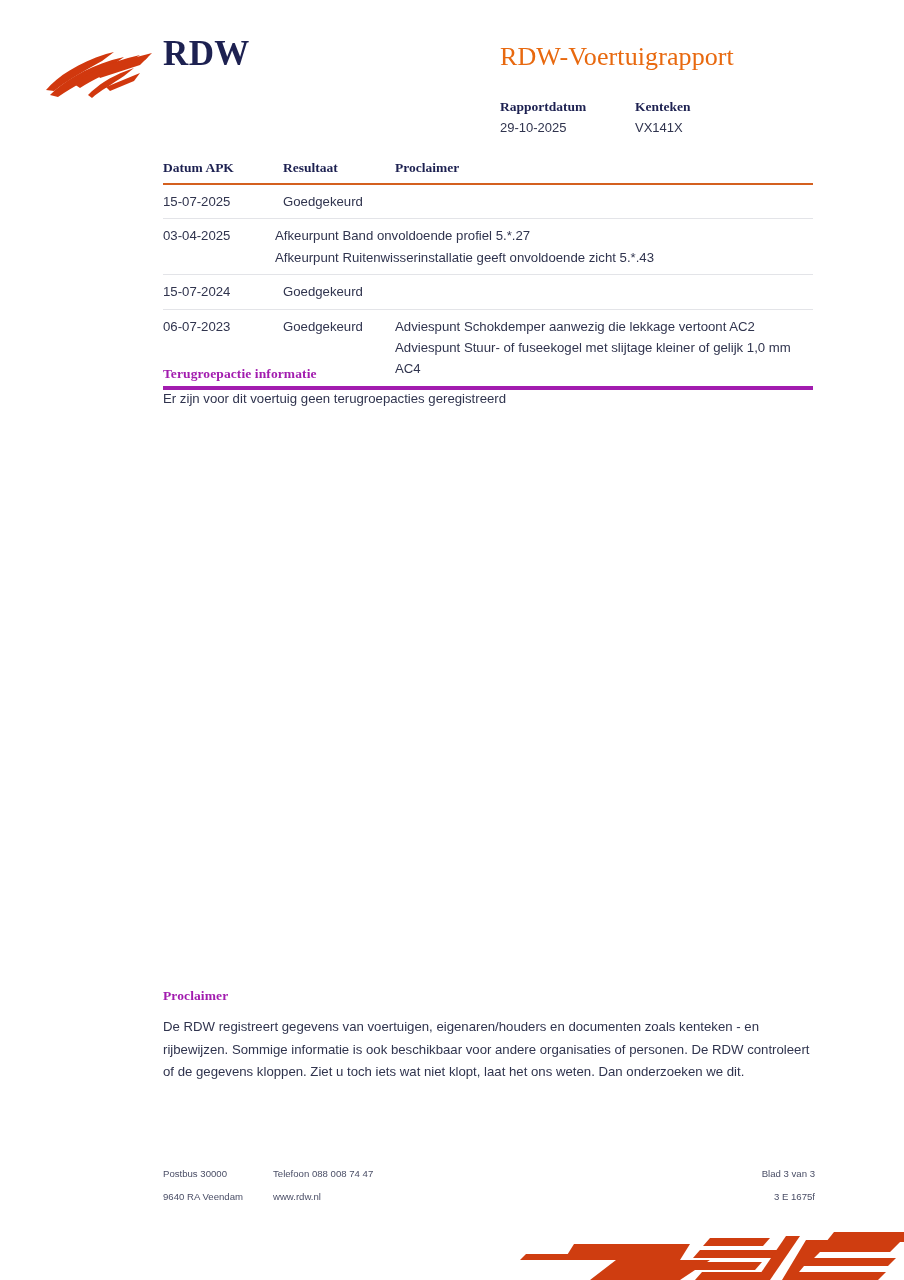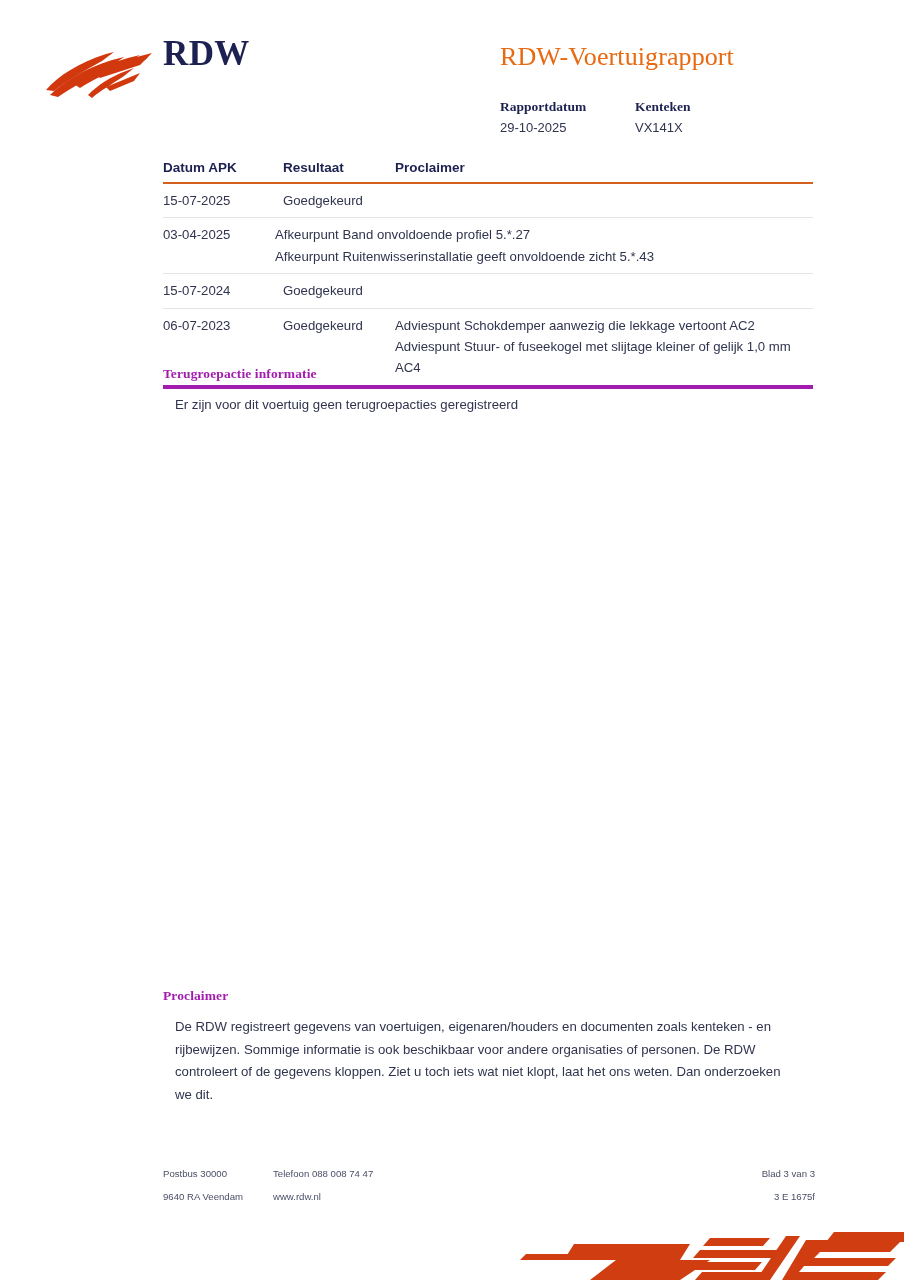--- a/index.html
+++ b/index.html
@@ -84,21 +84,21 @@
     left: 163px;
     top: 160px;
     width: 650px;
   }
   .apk-head {
     display: flex;
     padding-bottom: 7px;
     border-bottom: 2px solid #d4601f;
   }
   .apk-head .cell {
-    font-family: Liberation Sans, sans-serif;
+    font-family: Liberation Serif, serif;
     font-size: 13.5px;
     font-weight: 700;
     color: #1d2151;
     white-space: nowrap;
   }
   .apk-row {
     display: flex;
     border-bottom: 1px solid #e3e4e8;
     padding-top: 6px;
     padding-bottom: 6px;
@@ -132,21 +132,21 @@
     font-size: 13.5px;
     font-weight: 700;
     color: #a21caf;
     margin: 0 0 6px 0;
     letter-spacing: 0.1px;
   }
   .section-text {
     font-size: 13.2px;
     color: #30344e;
     line-height: 1.63;
-    margin: 12px;
+    margin: 0;
   }
   #recall-section { top: 366px; }
   #proclaimer-section { top: 988px; }
   #proclaimer-section .section-text { line-height: 1.72; margin-top: 12px; }
 
   
   .footer {
     position: absolute;
     left: 163px;
     top: 1168px;

